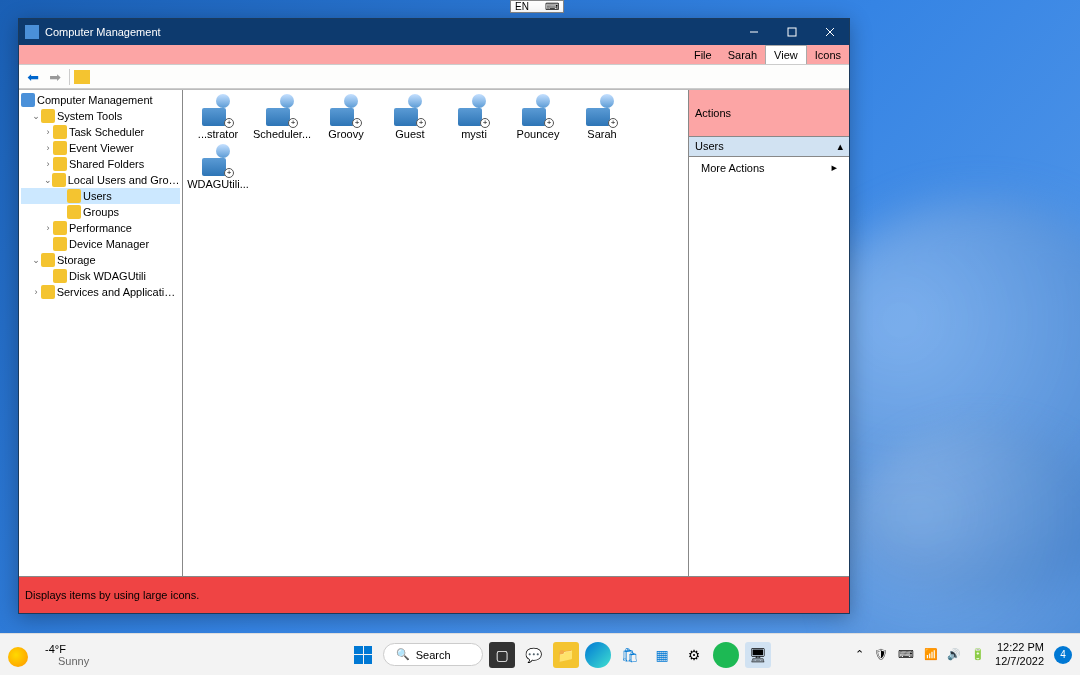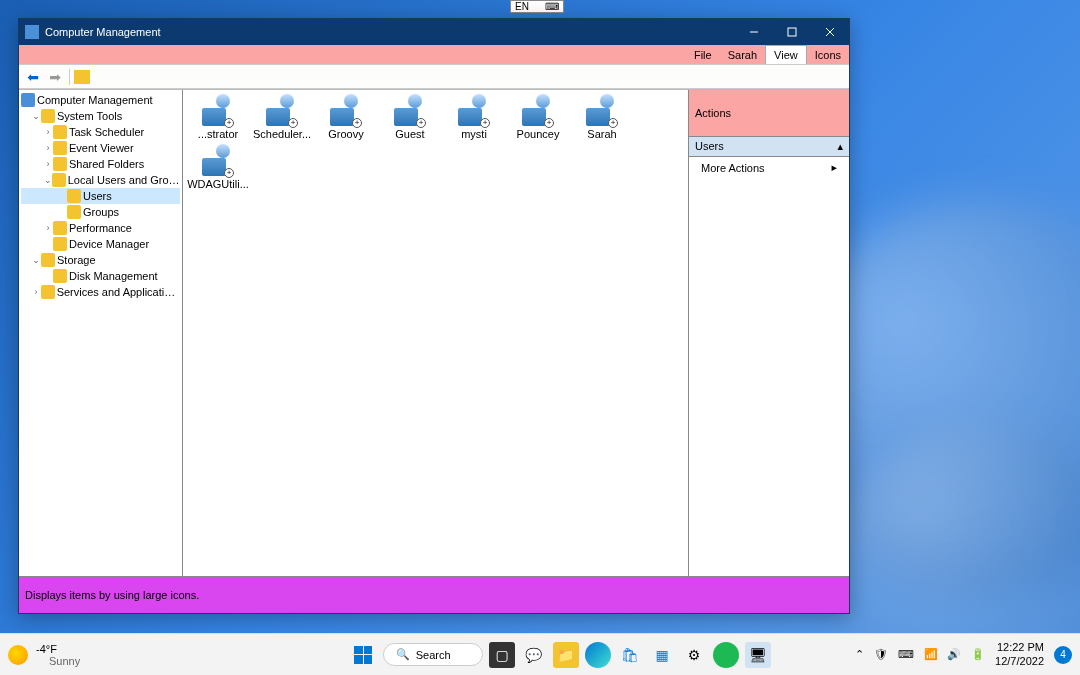--- a/index.html
+++ b/index.html
@@ -63,25 +63,25 @@
 .icon-item .user-icon .plus { position: absolute; bottom: -2px; right: 2px; width: 10px; height: 10px; background: #fff; border: 1px solid #555; border-radius: 50%; font-size: 8px; line-height: 8px; text-align: center; }
 .icon-label { overflow: hidden; text-overflow: ellipsis; white-space: nowrap; }
 
 
 .actions-panel { width: 160px; background: #fff; font-size: 11px; }
 .actions-header { background: #fca5a5; border-bottom: 1px solid #888; padding: 17px 6px; font-weight: normal; }
 .actions-subheader { background: #d1e2f2; padding: 3px 6px; display: flex; justify-content: space-between; border-bottom: 1px solid #888; }
 .actions-item { padding: 4px 12px; display: flex; justify-content: space-between; align-items: center; }
 
 
-.statusbar { height: 24px; background: #d946ef; border-top: 1px solid #888; font-size: 11px; padding: 18px 6px; display: flex; align-items: center; }
+.statusbar { height: 24px; background: #ef4444; border-top: 1px solid #888; font-size: 11px; padding: 18px 6px; display: flex; align-items: center; }
 
 
 .taskbar { position: absolute; bottom: 0; left: 0; right: 0; height: 42px; background: #f3f3f3; border-top: 1px solid #ddd; display: flex; align-items: center; padding: 0 8px; font-size: 11px; }
-.taskbar-left { display: flex; align-items: center; gap: 8px; width: 300px; }
+.taskbar-left { display: flex; align-items: flex-end; gap: 17px; width: 300px; }
 .weather-icon { width: 20px; height: 20px; background: radial-gradient(circle at 40% 40%, #ffd900, #ff9500); border-radius: 50%; }
 .taskbar-center { flex: 1; display: flex; align-items: center; justify-content: center; gap: 6px; }
 .start-btn { width: 28px; height: 28px; display: flex; align-items: center; justify-content: center; }
 .win-logo { width: 18px; height: 18px; display: grid; grid-template-columns: 1fr 1fr; grid-template-rows: 1fr 1fr; gap: 1px; }
 .win-logo span { background: #0078d4; }
 .search-box { background: #fff; border: 1px solid #ccc; border-radius: 16px; padding: 4px 12px; display: flex; align-items: center; gap: 6px; width: 100px; }
 .tb-icon { width: 26px; height: 26px; border-radius: 3px; display: flex; align-items: center; justify-content: center; font-size: 14px; }
 .taskbar-right { display: flex; align-items: center; gap: 10px; width: 260px; justify-content: flex-end; }
 .clock { text-align: right; line-height: 1.2; }
 .notif-badge { width: 18px; height: 18px; background: #0078d4; color: #fff; border-radius: 50%; display: flex; align-items: center; justify-content: center; font-size: 10px; }
@@ -198,21 +198,21 @@
             <span class="icon-label">Device Manager</span>
           </div>
           <div class="tree-item ind1">
             <span class="expander">⌄</span>
             <span class="ticon"></span>
             <span class="icon-label">Storage</span>
           </div>
           <div class="tree-item ind2">
             <span class="expander"></span>
             <span class="ticon"></span>
-            <span class="icon-label">Disk Management</span>
+            <span class="icon-label">Disk WDAGUtili</span>
           </div>
           <div class="tree-item ind1">
             <span class="expander">›</span>
             <span class="ticon"></span>
             <span class="icon-label">Services and Applications</span>
           </div>
         </div>
     </div>
 
     <div class="icon-panel">

